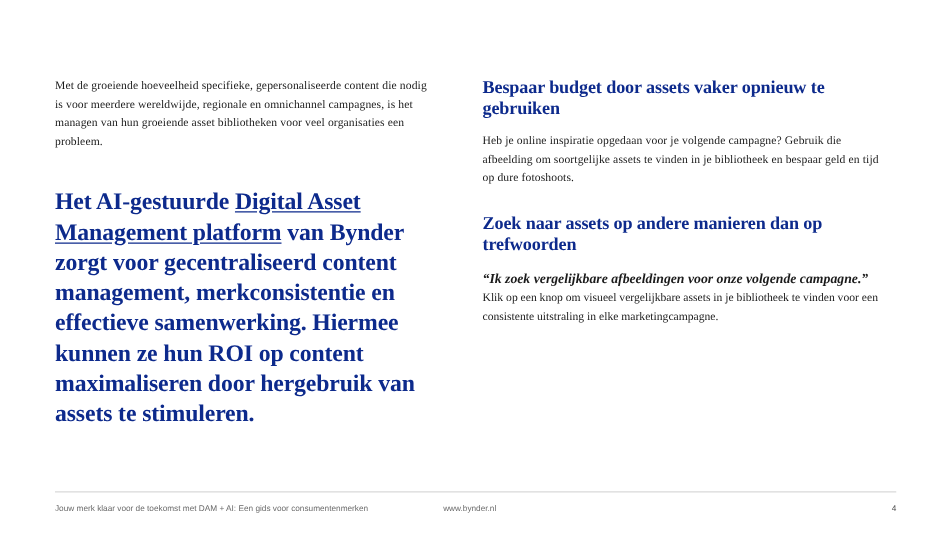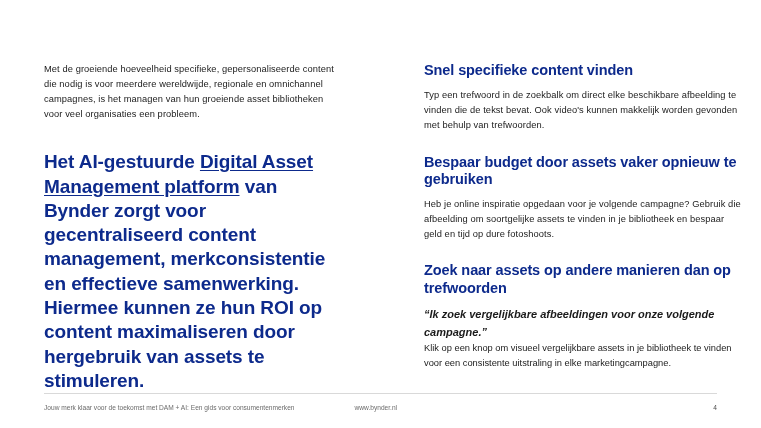--- a/index.html
+++ b/index.html
@@ -19,21 +19,22 @@
     height: 428px;
     background: #ffffff;
     box-sizing: border-box;
   }
   .columns {
     position: absolute;
     top: 62px;
     left: 44px;
     right: 44px;
     display: flex;
-    gap: 80px;
+    gap: 42px;
+    font-family: Liberation Serif, serif;
   }
   .col-left {
     width: 300px;
     flex: 0 0 300px;
   }
   .col-right {
     width: 317px;
     flex: 0 0 317px;
   }
 
@@ -132,24 +133,20 @@
   <div class="columns">
 
     <div class="col-left">
       <p class="intro-para">Met de groeiende hoeveelheid specifieke, gepersonaliseerde content die nodig is voor meerdere wereldwijde, regionale en omnichannel campagnes, is het managen van hun groeiende asset bibliotheken voor veel organisaties een probleem.</p>
 
       <p class="lead"><span>Het AI-gestuurde </span><a href="#" class="link">Digital Asset Management platform</a><span> van Bynder zorgt voor gecentraliseerd content management, merkconsistentie en effectieve samenwerking. Hiermee kunnen ze hun ROI op content maximaliseren door hergebruik van assets te stimuleren.</span></p>
     </div>
 
     <div class="col-right">
 
-      <div class="block">
-        <h2 class="rh">Snel specifieke content vinden</h2>
-        <p class="rp">Typ een trefwoord in de zoekbalk om direct elke beschikbare afbeelding te vinden die de tekst bevat. Ook video's kunnen makkelijk worden gevonden met behulp van trefwoorden.</p>
-      </div>
 
       <div class="block">
         <h2 class="rh">Bespaar budget door assets vaker opnieuw te gebruiken</h2>
         <p class="rp">Heb je online inspiratie opgedaan voor je volgende campagne? Gebruik die afbeelding om soortgelijke assets te vinden in je bibliotheek en bespaar geld en tijd op dure fotoshoots.</p>
       </div>
 
       <div class="block">
         <h2 class="rh">Zoek naar assets op andere manieren dan op trefwoorden</h2>
         <p class="quote">“Ik zoek vergelijkbare afbeeldingen voor onze volgende campagne.”</p>
         <p class="after-quote">Klik op een knop om visueel vergelijkbare assets in je bibliotheek te vinden voor een consistente uitstraling in elke marketingcampagne.</p>

